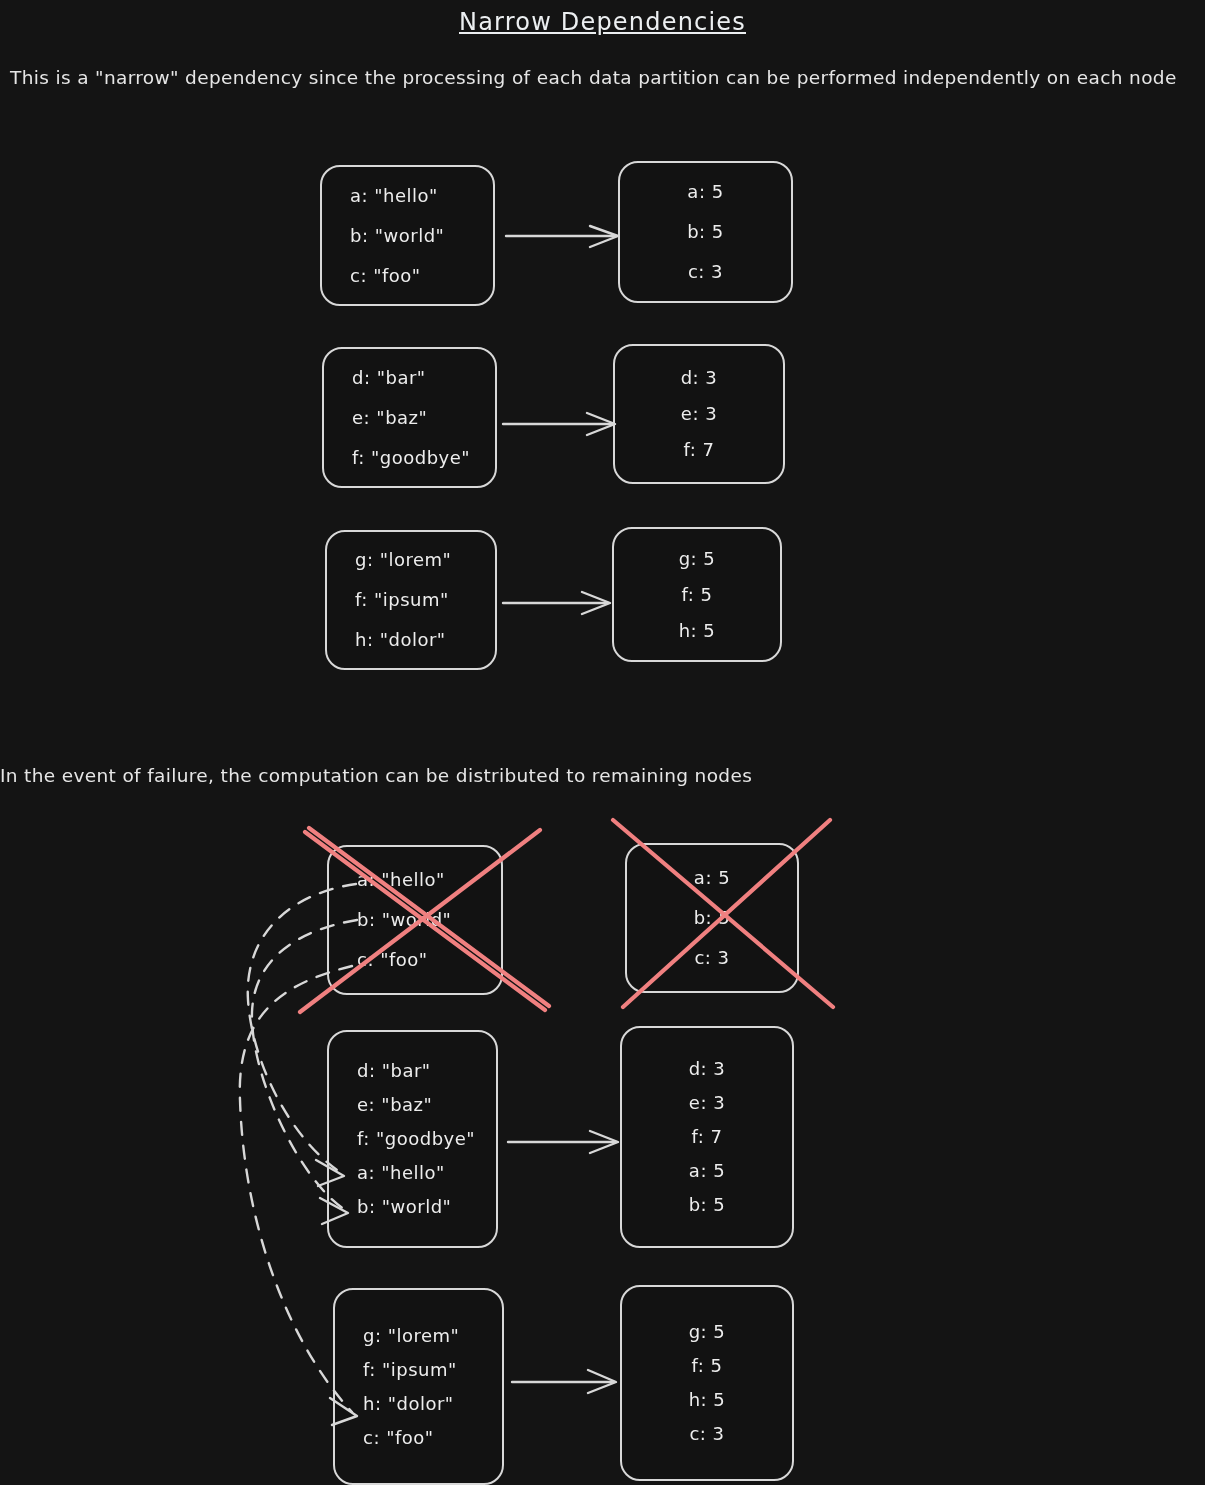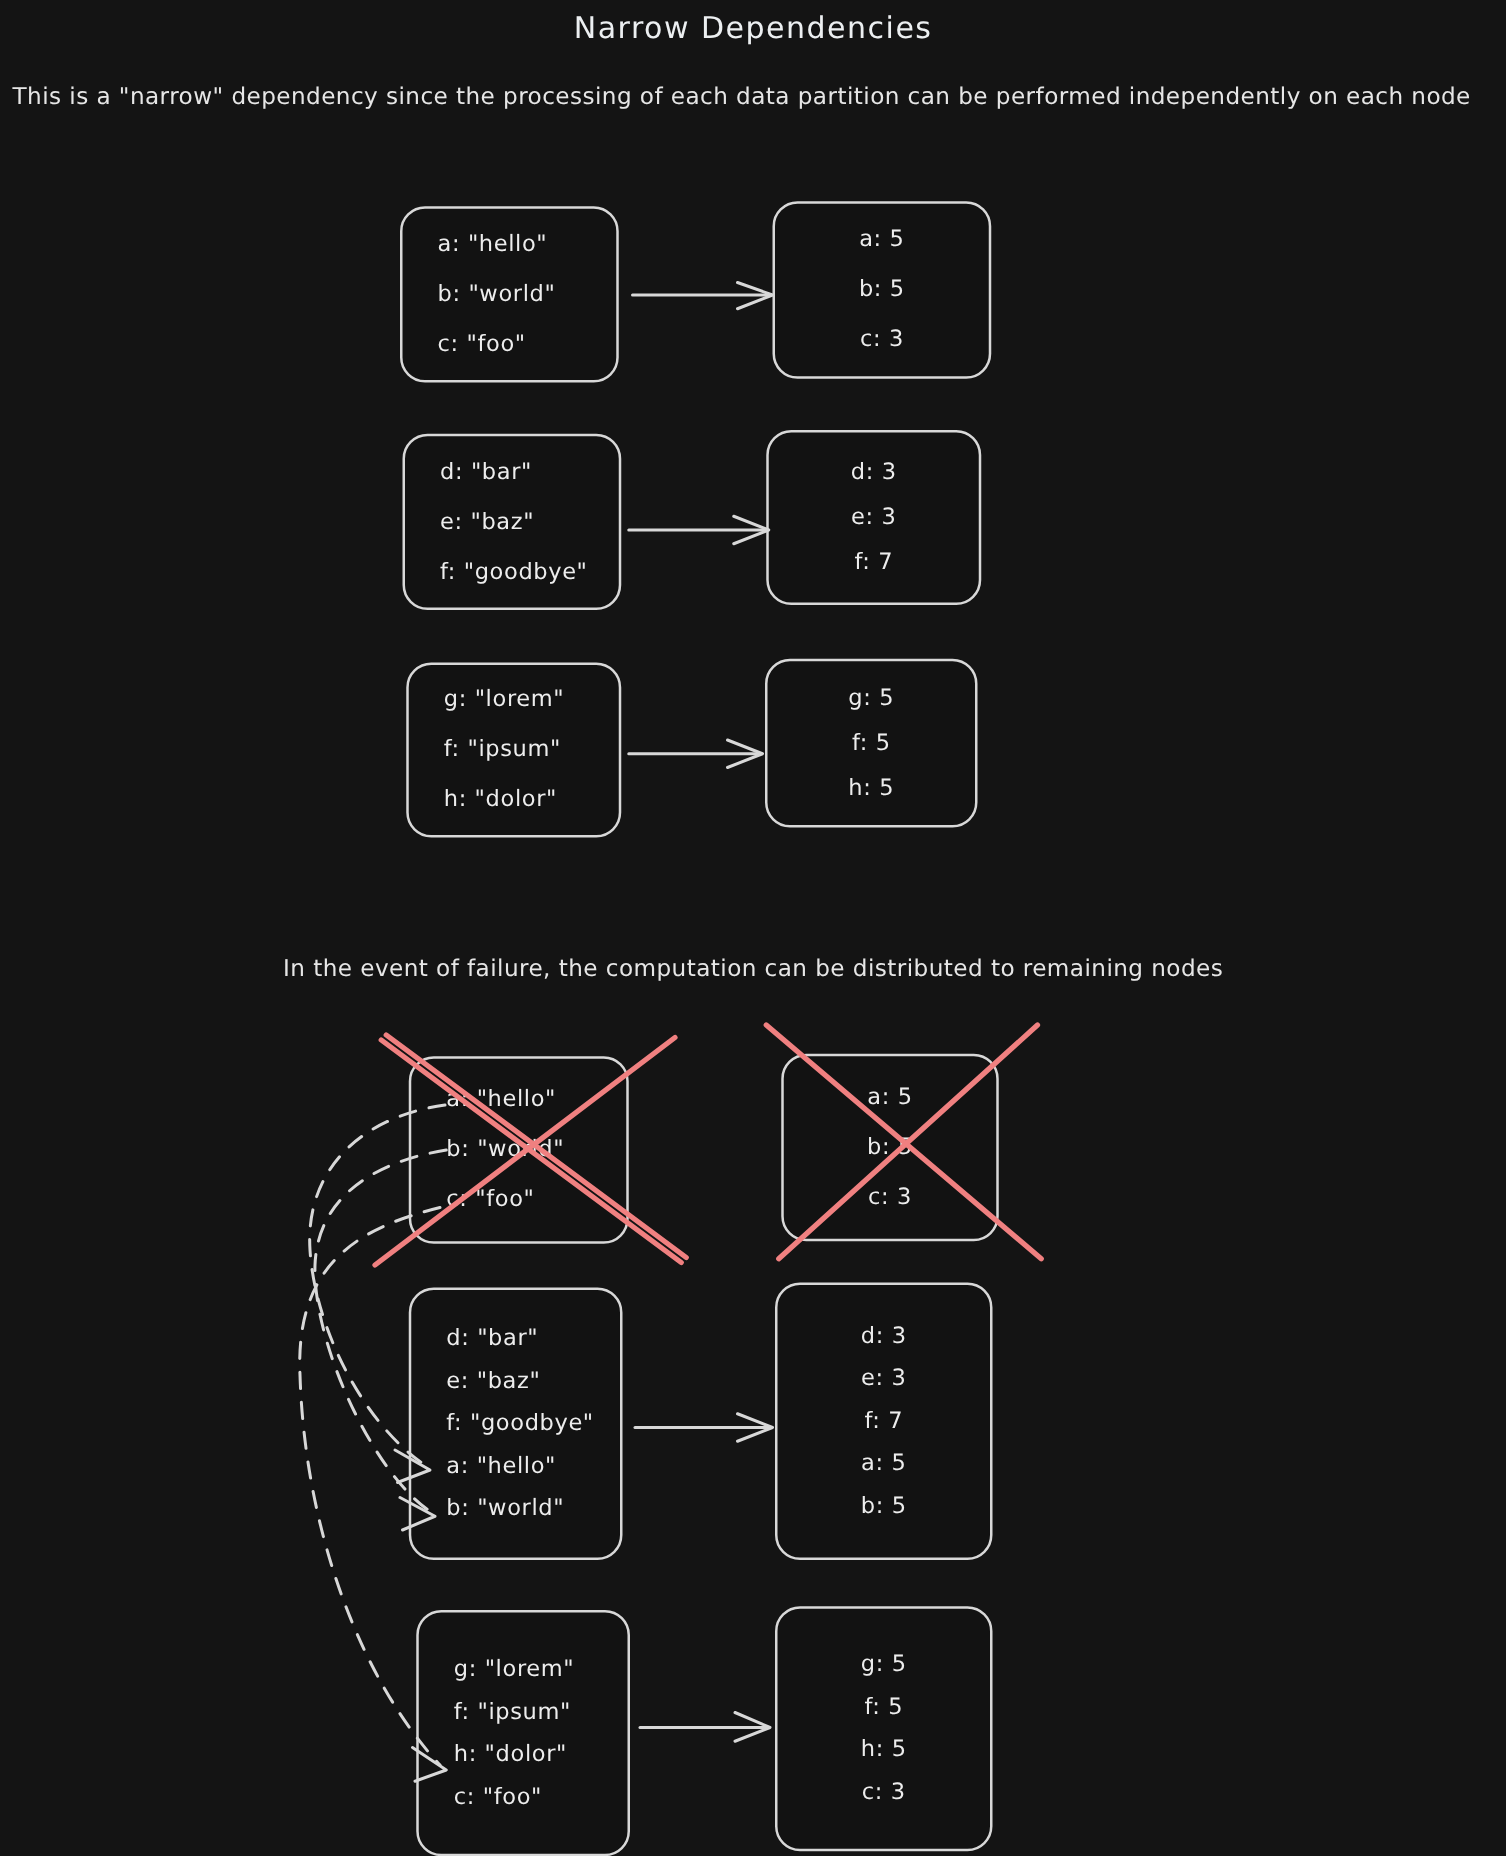--- a/index.html
+++ b/index.html
@@ -22,37 +22,37 @@
 
   
   .title {
     position: absolute;
     left: 0; top: 8px;
     width: 1205px;
     text-align: center;
     font-size: 24px;
     letter-spacing: 1.2px;
     color: #eceff1;
+    text-decoration: underline;
   }
   .intro {
     position: absolute;
     left: 10px; top: 64px;
     width: 1190px;
     font-size: 18.5px;
     line-height: 27px;
     letter-spacing: 0.35px;
     color: #e6e6e6;
     white-space: nowrap;
   }
   .intro div { white-space: nowrap; }
   .mid-caption {
     position: absolute;
     left: 0; top: 765px;
     width: 1205px;
-    text-align: center;
     font-size: 18.5px;
     letter-spacing: 0.35px;
     color: #e6e6e6;
   }
 
   
   .node {
     position: absolute;
     border: 2px solid #d8d8d8;
     border-radius: 20px;

